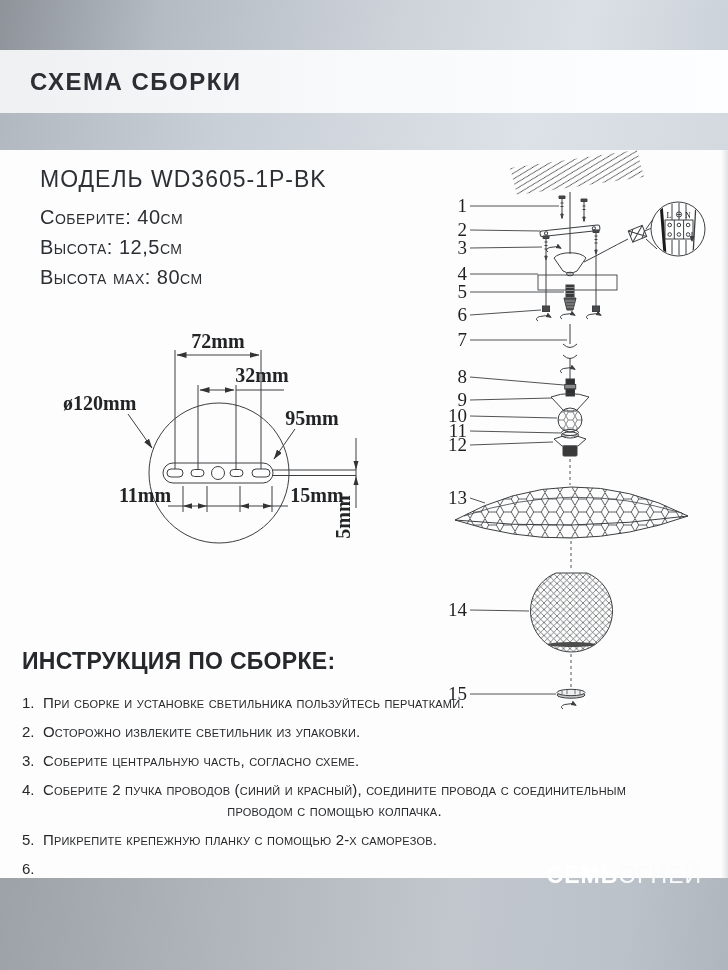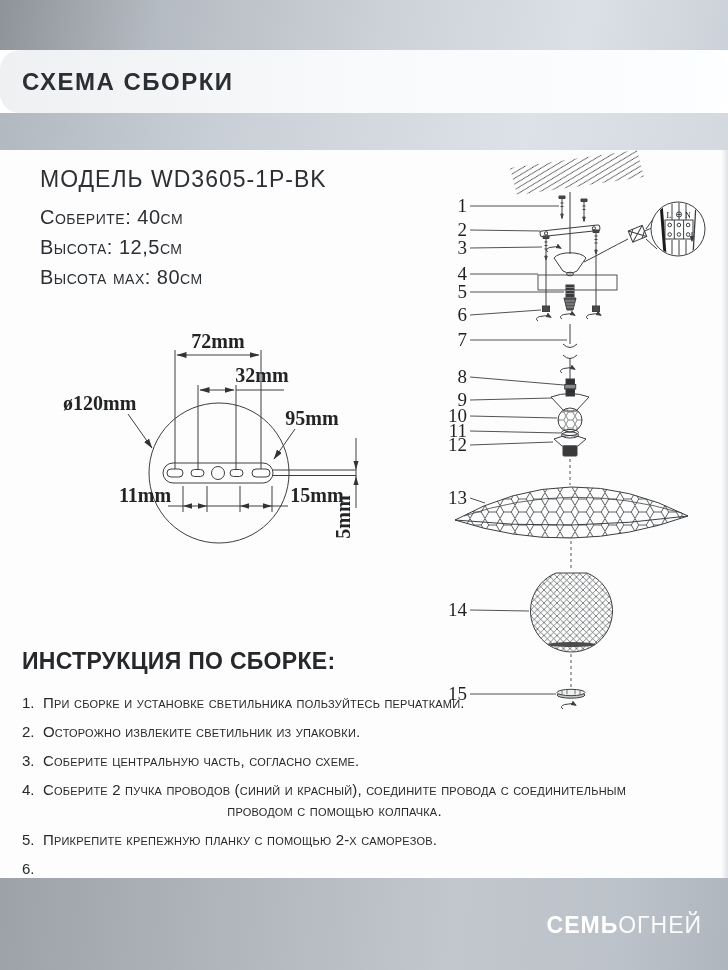--- a/index.html
+++ b/index.html
@@ -8,21 +8,21 @@
     background:#ffffff;font-family:"Liberation Sans",sans-serif;
     -webkit-font-smoothing:antialiased;
   }
   .band-top{
     position:absolute;left:0;top:0;width:728px;height:50px;
     background:linear-gradient(100deg,#8e939a 0%,#b5bbc2 22%,#cdd3d9 55%,#dbe0e6 80%,#ccd2d9 100%);
   }
   .band-title{
     position:absolute;left:0;top:50px;width:728px;height:63px;
     background:linear-gradient(90deg,#eef0f2 0%,#f7f9fa 45%,#fdfeff 100%);
-    display:flex;align-items:center;padding-left:22px;box-sizing:border-box;border-radius:20px;
+    display:flex;align-items:center;padding-left:30px;box-sizing:border-box;
   }
   .band-title h1{
     margin:0;font-size:24px;font-weight:700;color:#2b2e32;letter-spacing:1.5px;
   }
   .band-top2{
     position:absolute;left:0;top:113px;width:728px;height:37px;
     background:linear-gradient(100deg,#b2b8bf 0%,#c9cfd6 30%,#dde2e8 72%,#d3d9df 100%);
   }
   .content{
     position:absolute;left:0;top:150px;width:728px;height:728px;background:#fdfdfd;
@@ -48,21 +48,21 @@
   .instr-item .item-text{
     font-variant-caps:small-caps;font-variant:small-caps;white-space:pre-line;
     letter-spacing:.2px;
     text-align:center;
   }
   .band-bottom{
     position:absolute;left:0;top:878px;width:728px;height:92px;
     background:linear-gradient(95deg,#9da2a8 0%,#b0b5bb 30%,#c2c7ce 62%,#bcc2c9 85%,#b0b6bd 100%);
   }
   .brand{
-    position:absolute;right:26px;top:912px;color:#ffffff;font-size:23px;letter-spacing:1px;
+    position:absolute;right:26px;top:862px;color:#ffffff;font-size:23px;letter-spacing:1px;
   }
   .brand .b-bold{font-weight:700;}
   .brand .b-light{font-weight:400;color:#fafbfc;}
   svg.bracket{position:absolute;left:50px;top:330px;}
   svg.exploded{position:absolute;left:440px;top:148px;}
   svg text{user-select:none;}
   .dim-text{font-family:"Liberation Serif",serif;font-weight:700;font-size:20px;fill:#222426;}
   .part-num{font-family:"Liberation Serif",serif;font-size:19px;fill:#1e2022;}
   .term-lbl{font-family:"Liberation Serif",serif;font-size:8px;fill:#111;}
 </style>

